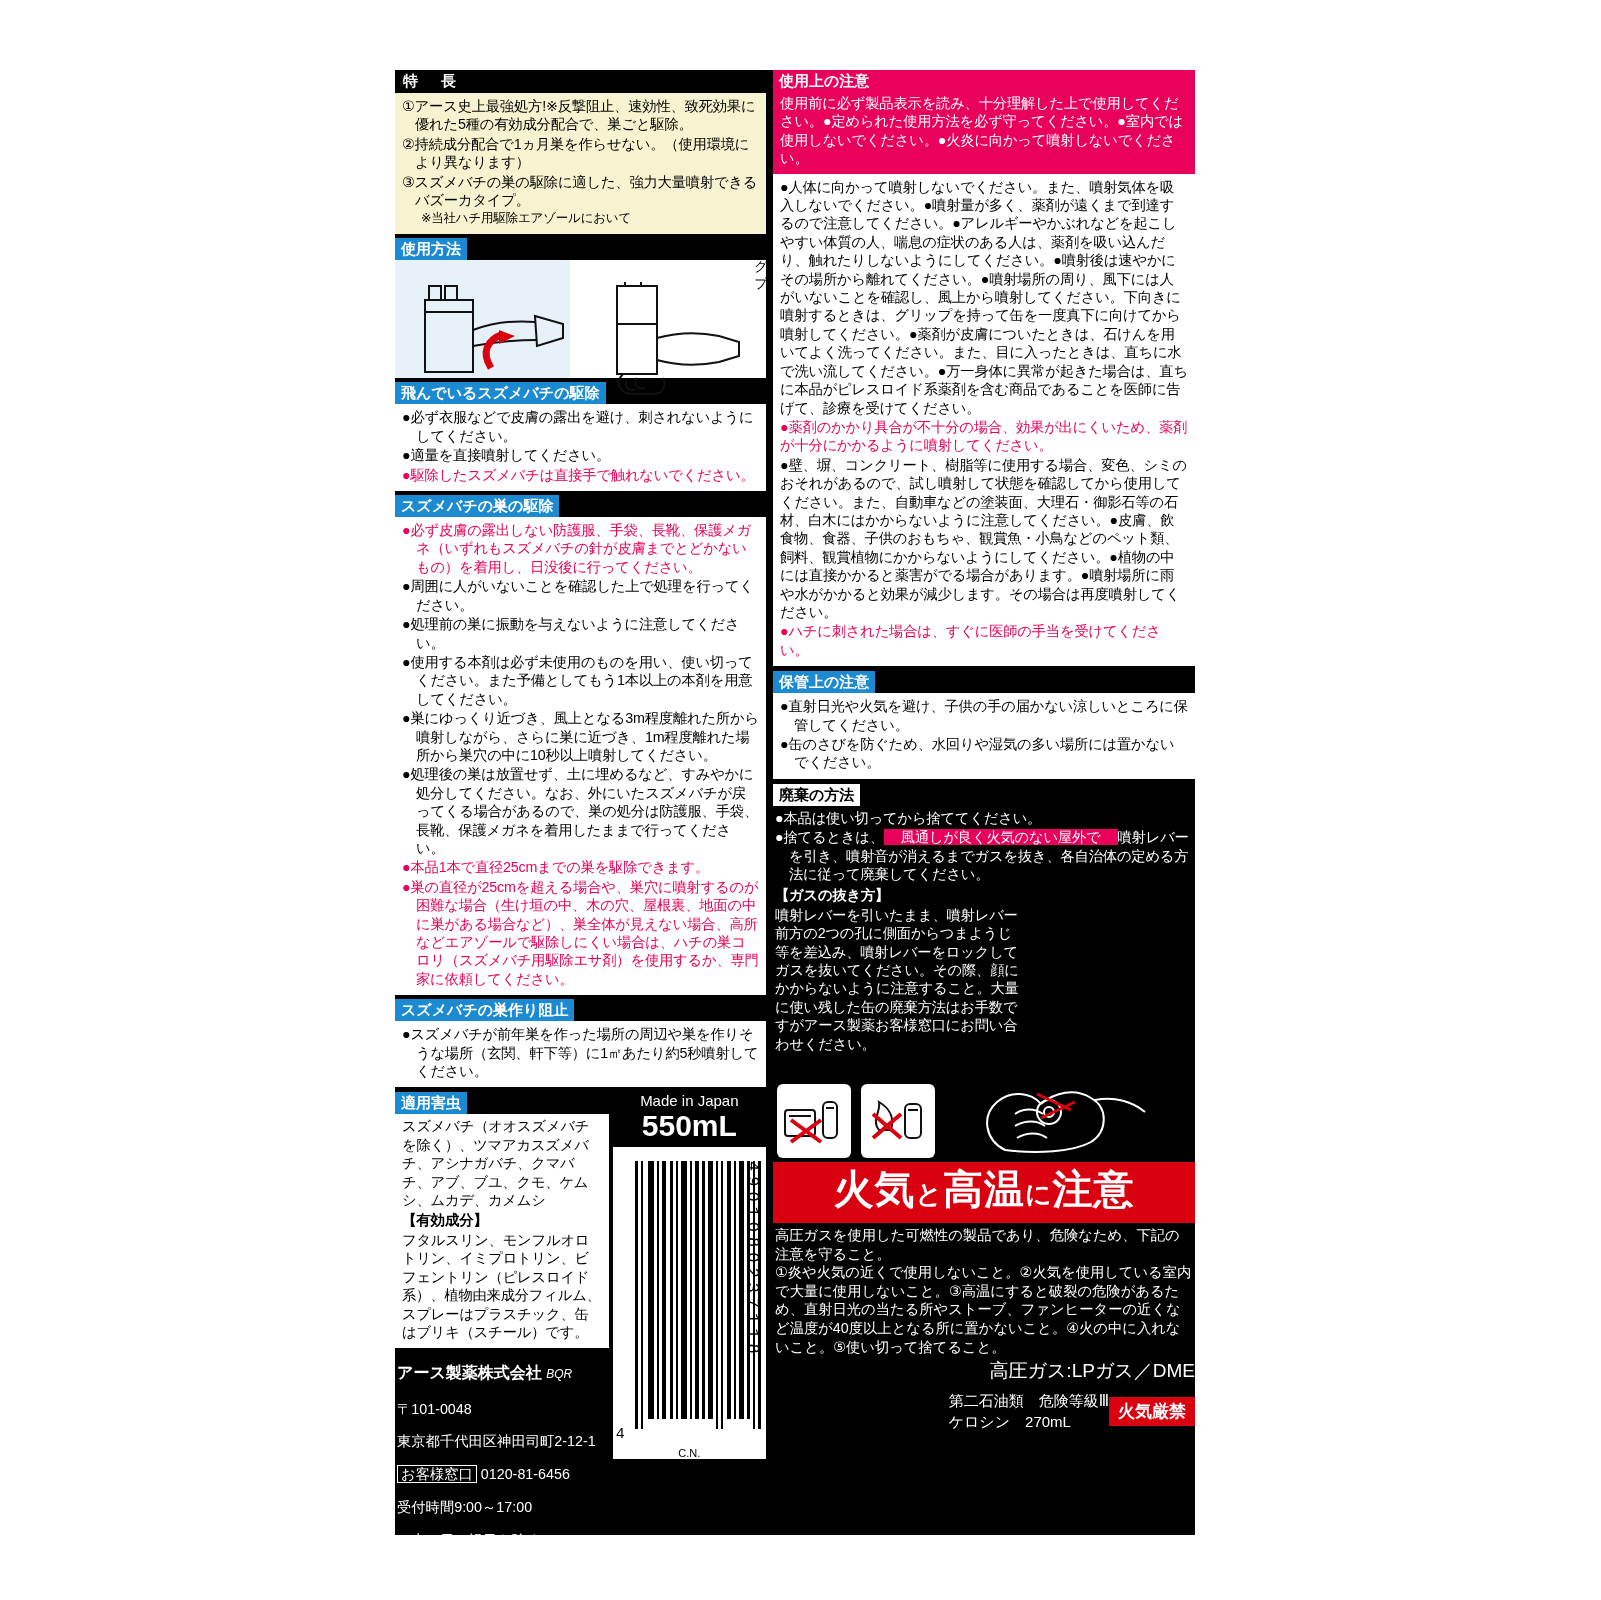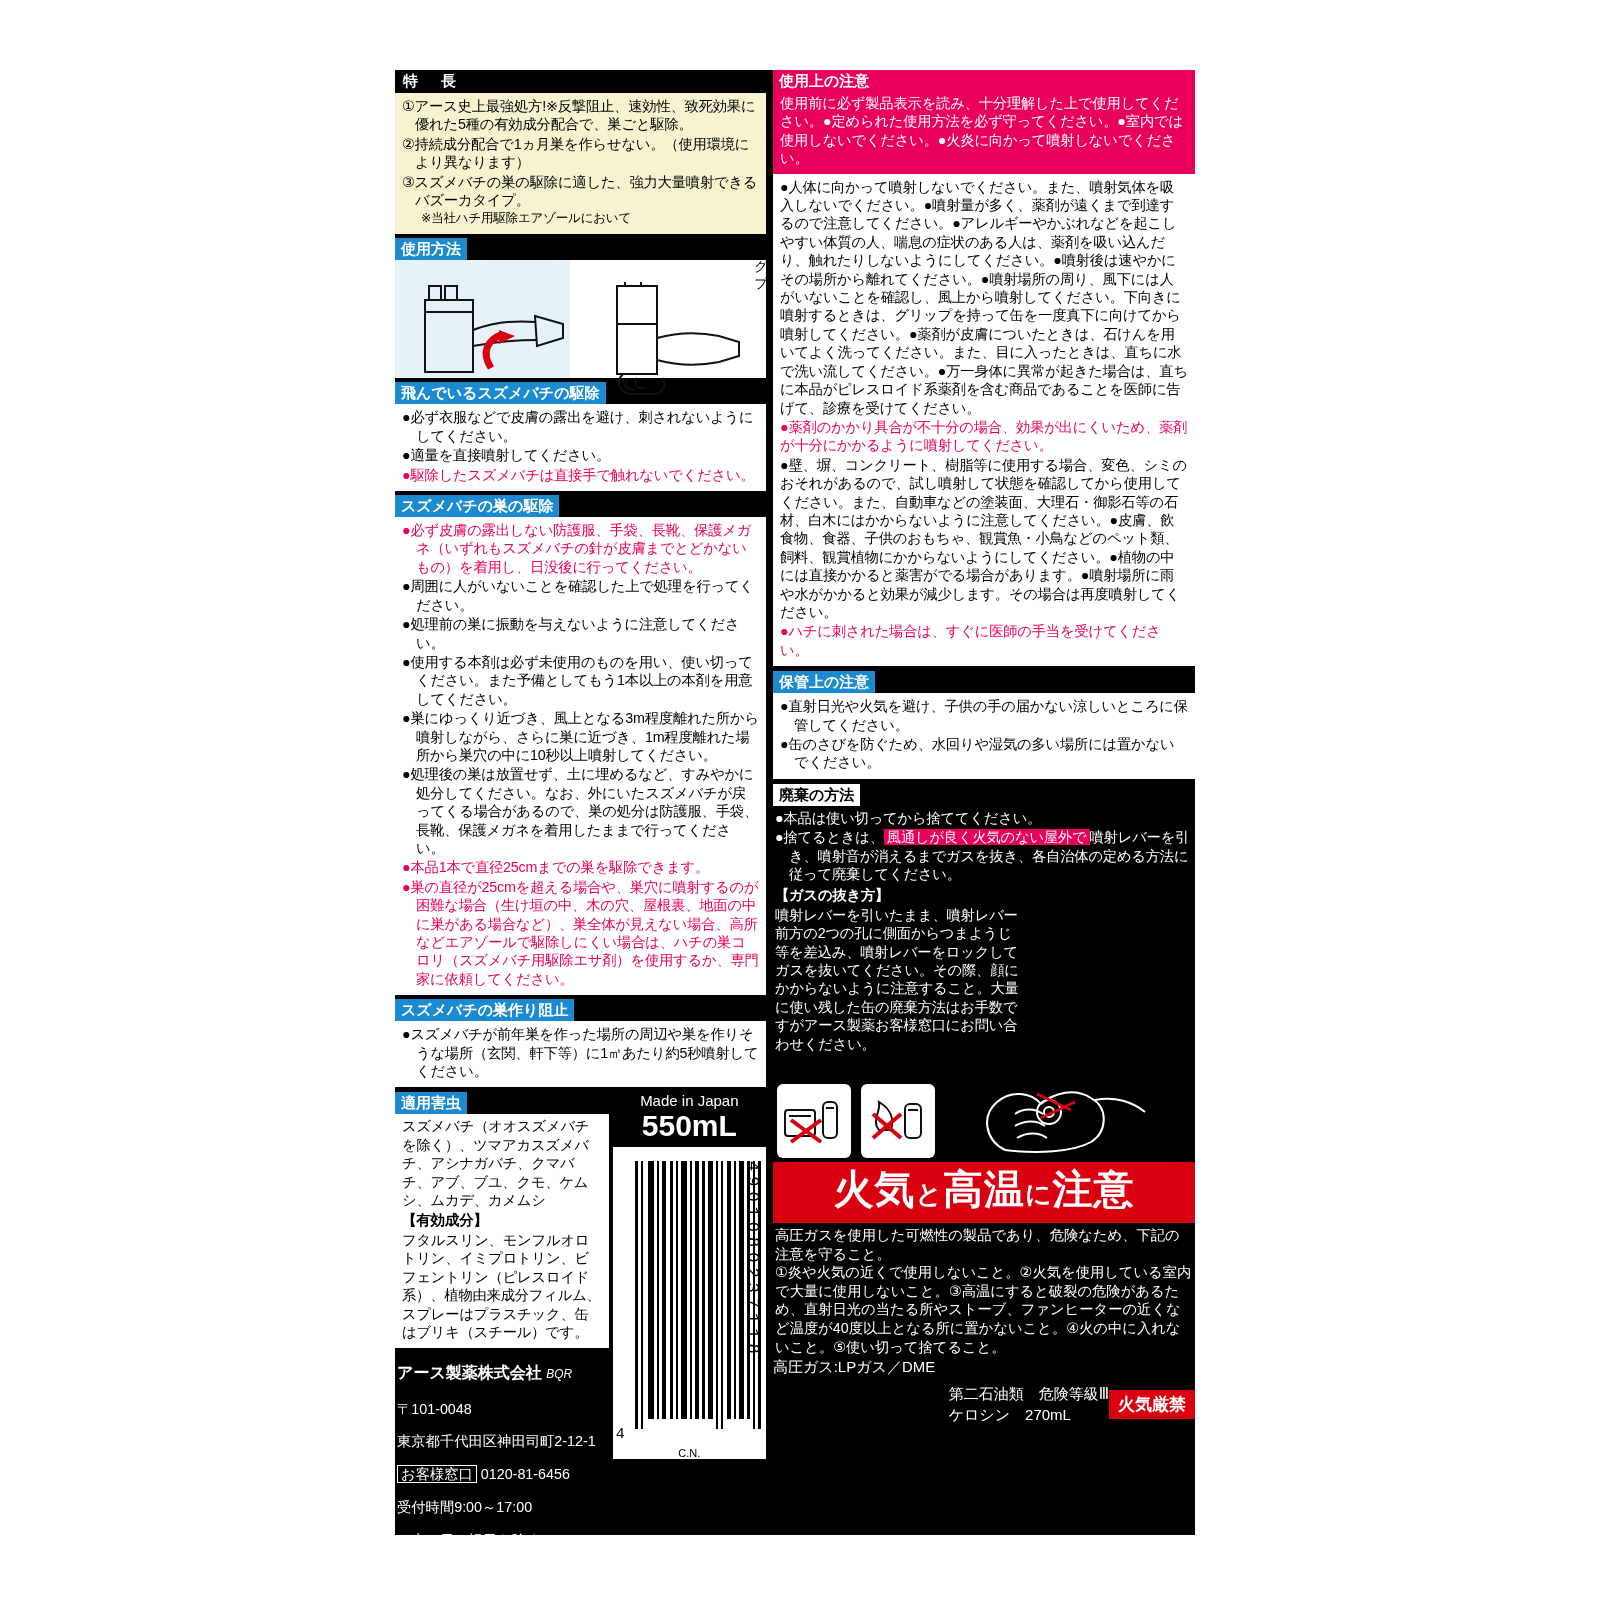--- a/index.html
+++ b/index.html
@@ -38,33 +38,33 @@
   .pinkblock{background:#e8005a;color:#fff;padding:4px 7px 5px 7px;}
 
   
   .picto{display:flex;gap:10px;align-items:flex-end;height:104px;padding-left:4px;}
   .picto .p{width:74px;height:74px;background:#fff;border-radius:6px;position:relative;}
   .hand{flex:1;height:104px;position:relative;}
 
   
   .firebar{background:#d9000f;color:#fff;text-align:center;font-weight:bold;font-size:40px;line-height:48px;letter-spacing:1px;padding:3px 0 5px 0;}
   .firetxt{color:#fff;font-size:14.3px;line-height:18.6px;padding:3px 2px 0 2px;}
-  .gasline{color:#fff;font-size:15px;padding-top:2px;}
+  .gasline{color:#fff;font-size:19px;padding-top:2px;text-align:right;}
   .badge{background:#d9000f;color:#fff;font-weight:bold;font-size:17px;padding:3px 9px;display:inline-block;}
 
   
   .applybox{background:#fff;color:#000;padding:3px 7px 6px 7px;}
   .madein{color:#fff;font-size:15px;text-align:center;}
   .vol{color:#fff;font-size:30px;font-weight:bold;text-align:center;line-height:34px;}
   .barcode{background:#fff;position:relative;}
   .bcnum{position:absolute;right:4px;top:14px;writing-mode:vertical-rl;font-size:17px;letter-spacing:5px;color:#000;font-family:"Liberation Mono",monospace;}
   .bcleft{position:absolute;left:3px;bottom:4px;font-size:15px;color:#000;font-family:"Liberation Mono",monospace;}
   .corp{color:#fff;font-size:14.3px;line-height:18.4px;}
   .corp .big{font-weight:bold;font-size:16px;}
-  .hl{background:#e8005a;color:#fff;padding:0 3px;}
+  .hl{background:#e8005a;color:#fff;padding:0 17px;}
   .hlblack{background:#000;color:#fff;padding:0 2px;}
   .tinyhdr{color:#000;font-weight:bold;font-size:14.5px;}
 </style>
 </head>
 <body>
 
 <div class="page">
   <div class="label">
 
     <div class="col-left">

